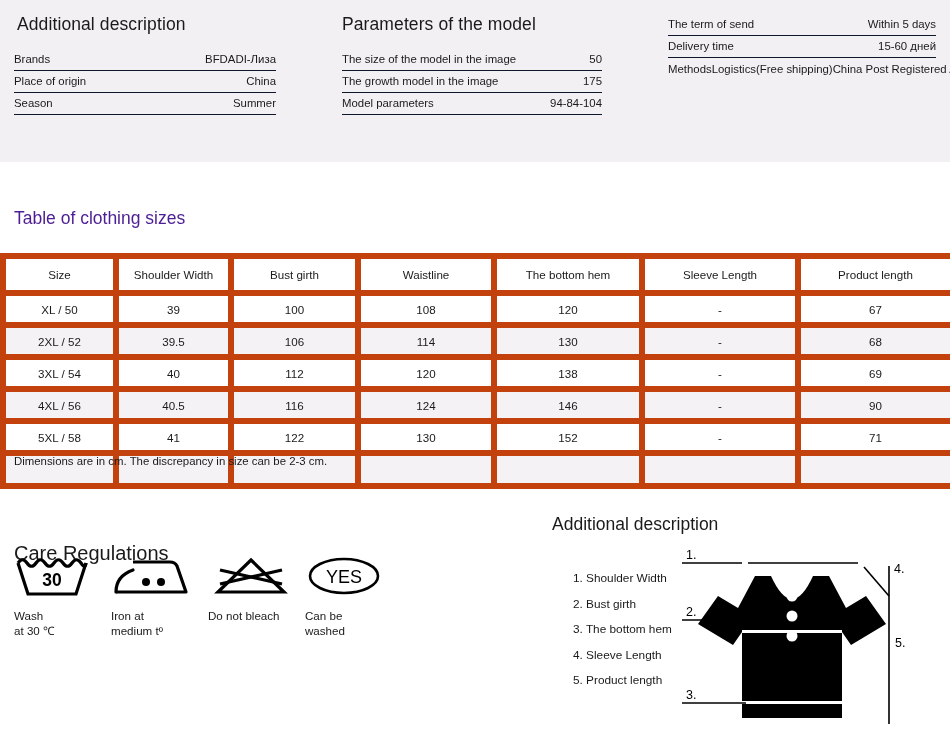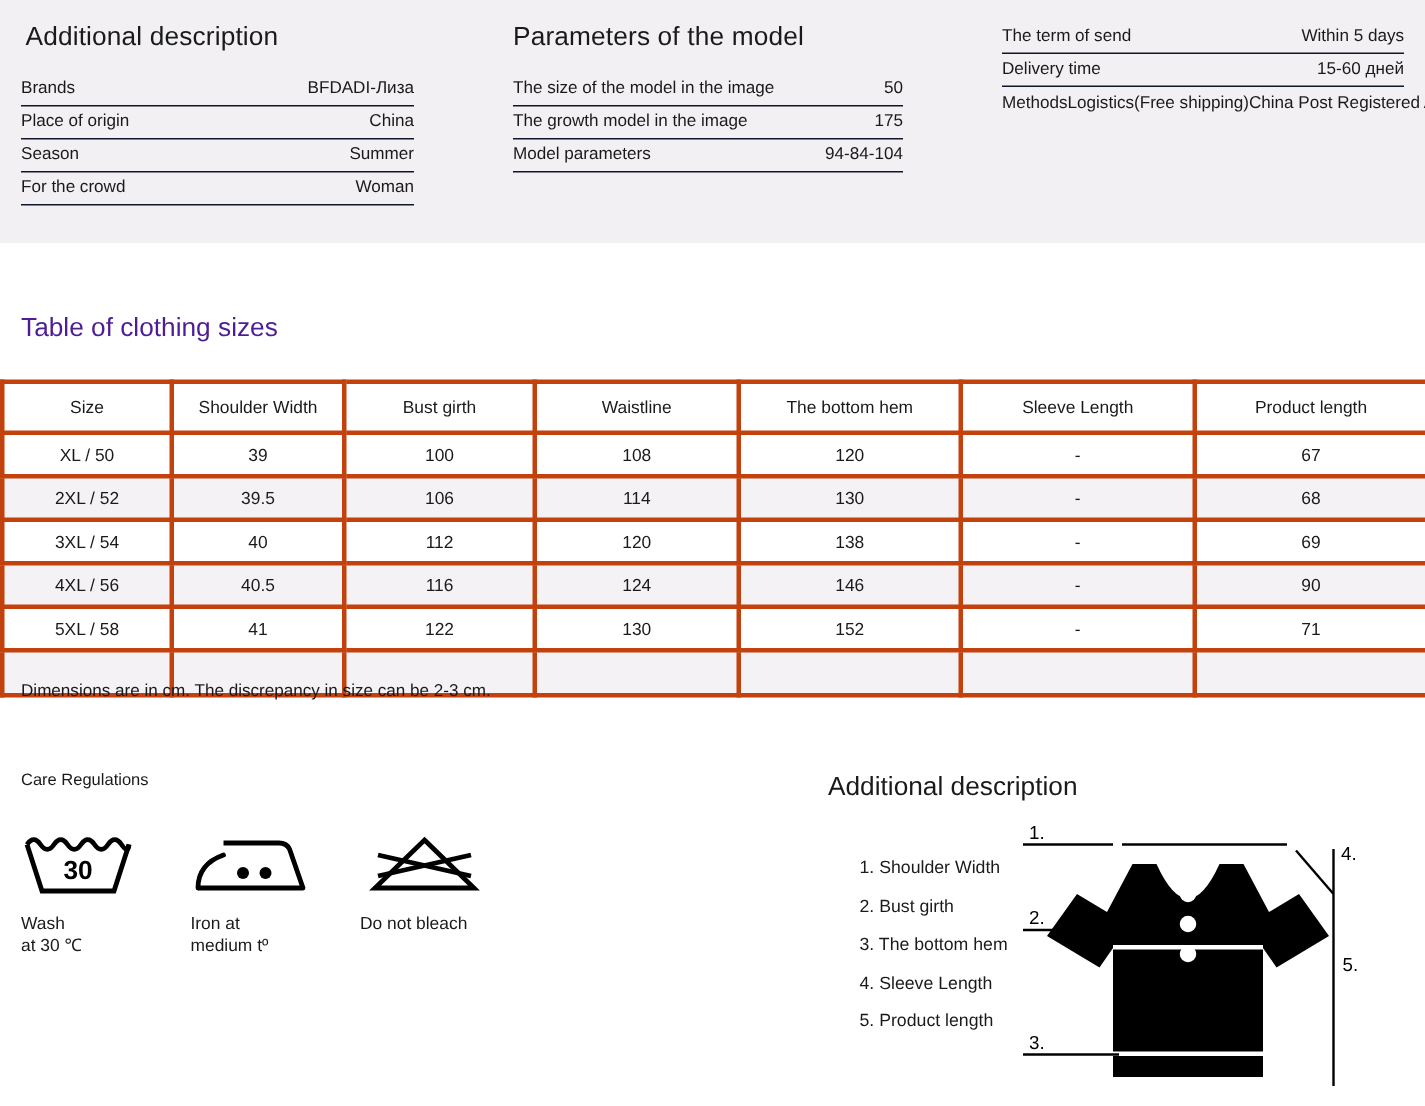--- a/index.html
+++ b/index.html
@@ -78,21 +78,21 @@
   }
   #size-table {
     position: absolute;
     left: 0; top: 253px;
     width: 950px;
     border-collapse: collapse;
     table-layout: fixed;
     font-size: 11.6px;
   }
   #size-table th, #size-table td {
-    border: 3px solid #c2410c;
+    border: 6px solid #c2410c;
     text-align: center;
     color: #1a1a1a;
     font-weight: normal;
     height: 26px;
     padding: 0;
   }
   #size-table thead th { height: 31px; background: #ffffff; }
   #size-table tbody tr:nth-child(even) td { background: #f4f2f5; }
   #size-table tbody tr:nth-child(odd) td  { background: #ffffff; }
   #size-table tbody tr.spacer td { height: 27px; background: #f4f2f5; }
@@ -107,31 +107,31 @@
   #table-note {
     position: absolute;
     left: 14px; top: 455px;
     font-size: 11.4px;
     color: #1a1a1a;
   }
 
   
   #care-title {
     position: absolute;
-    left: 14px; top: 514px;
-    font-size: 11px;
+    left: 14px; top: 542px;
+    font-size: 20px;
     font-weight: normal;
     margin: 0;
     color: #1a1a1a;
   }
   #care-icons {
     position: absolute;
     left: 14px; top: 552px;
     display: flex;
-    gap: 16px;
+    gap: 0;
   }
   .care-item { width: 97px; }
   .care-glyph { height: 48px; display: flex; align-items: center; }
   .care-label {
     margin-top: 8px;
     font-size: 11.6px;
     line-height: 15px;
     color: #1a1a1a;
   }
 
@@ -168,24 +168,20 @@
       <span class="k">Brands</span>
       <span class="v">BFDADI-Лиза</span>
     </div>
     <div class="spec-row">
       <span class="k">Place of origin</span>
       <span class="v">China</span>
     </div>
     <div class="spec-row">
       <span class="k">Season</span>
       <span class="v">Summer</span>
-    </div>
-    <div class="spec-row">
-      <span class="k">For the crowd</span>
-      <span class="v">Woman</span>
     </div>
   </div>
 
   <div class="info-block" id="block-parameters">
     <h2 class="block-title">Parameters of the model</h2>
     <div class="spec-row">
       <span class="k">The size of the model in the image</span>
       <span class="v">50</span>
     </div>
     <div class="spec-row">
@@ -344,20 +340,32 @@
         <line x1="12" y1="30" x2="74" y2="16" stroke="#000" stroke-width="3.2"></line>
         <line x1="12" y1="16" x2="74" y2="30" stroke="#000" stroke-width="3.2"></line>
       </svg>
     </div>
     <div class="care-label">
       <div>Do not bleach</div>
       <div></div>
     </div>
   </div>
 
+  <div class="care-item">
+    <div class="care-glyph">
+      <svg width="78" height="44" viewBox="0 0 78 44">
+        <ellipse cx="39" cy="22" rx="34" ry="17" fill="none" stroke="#000" stroke-width="2.6"></ellipse>
+        <text x="39" y="29" text-anchor="middle" font-family="'Liberation Sans', sans-serif" font-size="18" fill="#000">YES</text>
+      </svg>
+    </div>
+    <div class="care-label">
+      <div>Can be</div>
+      <div>washed</div>
+    </div>
+  </div>
 
 </div>
 
 <h2 id="desc2-title">Additional description</h2>
 
 <div id="measure-list">
   <div>1. Shoulder Width</div>
   <div>2. Bust girth</div>
   <div>3. The bottom hem</div>
   <div>4. Sleeve Length</div>

